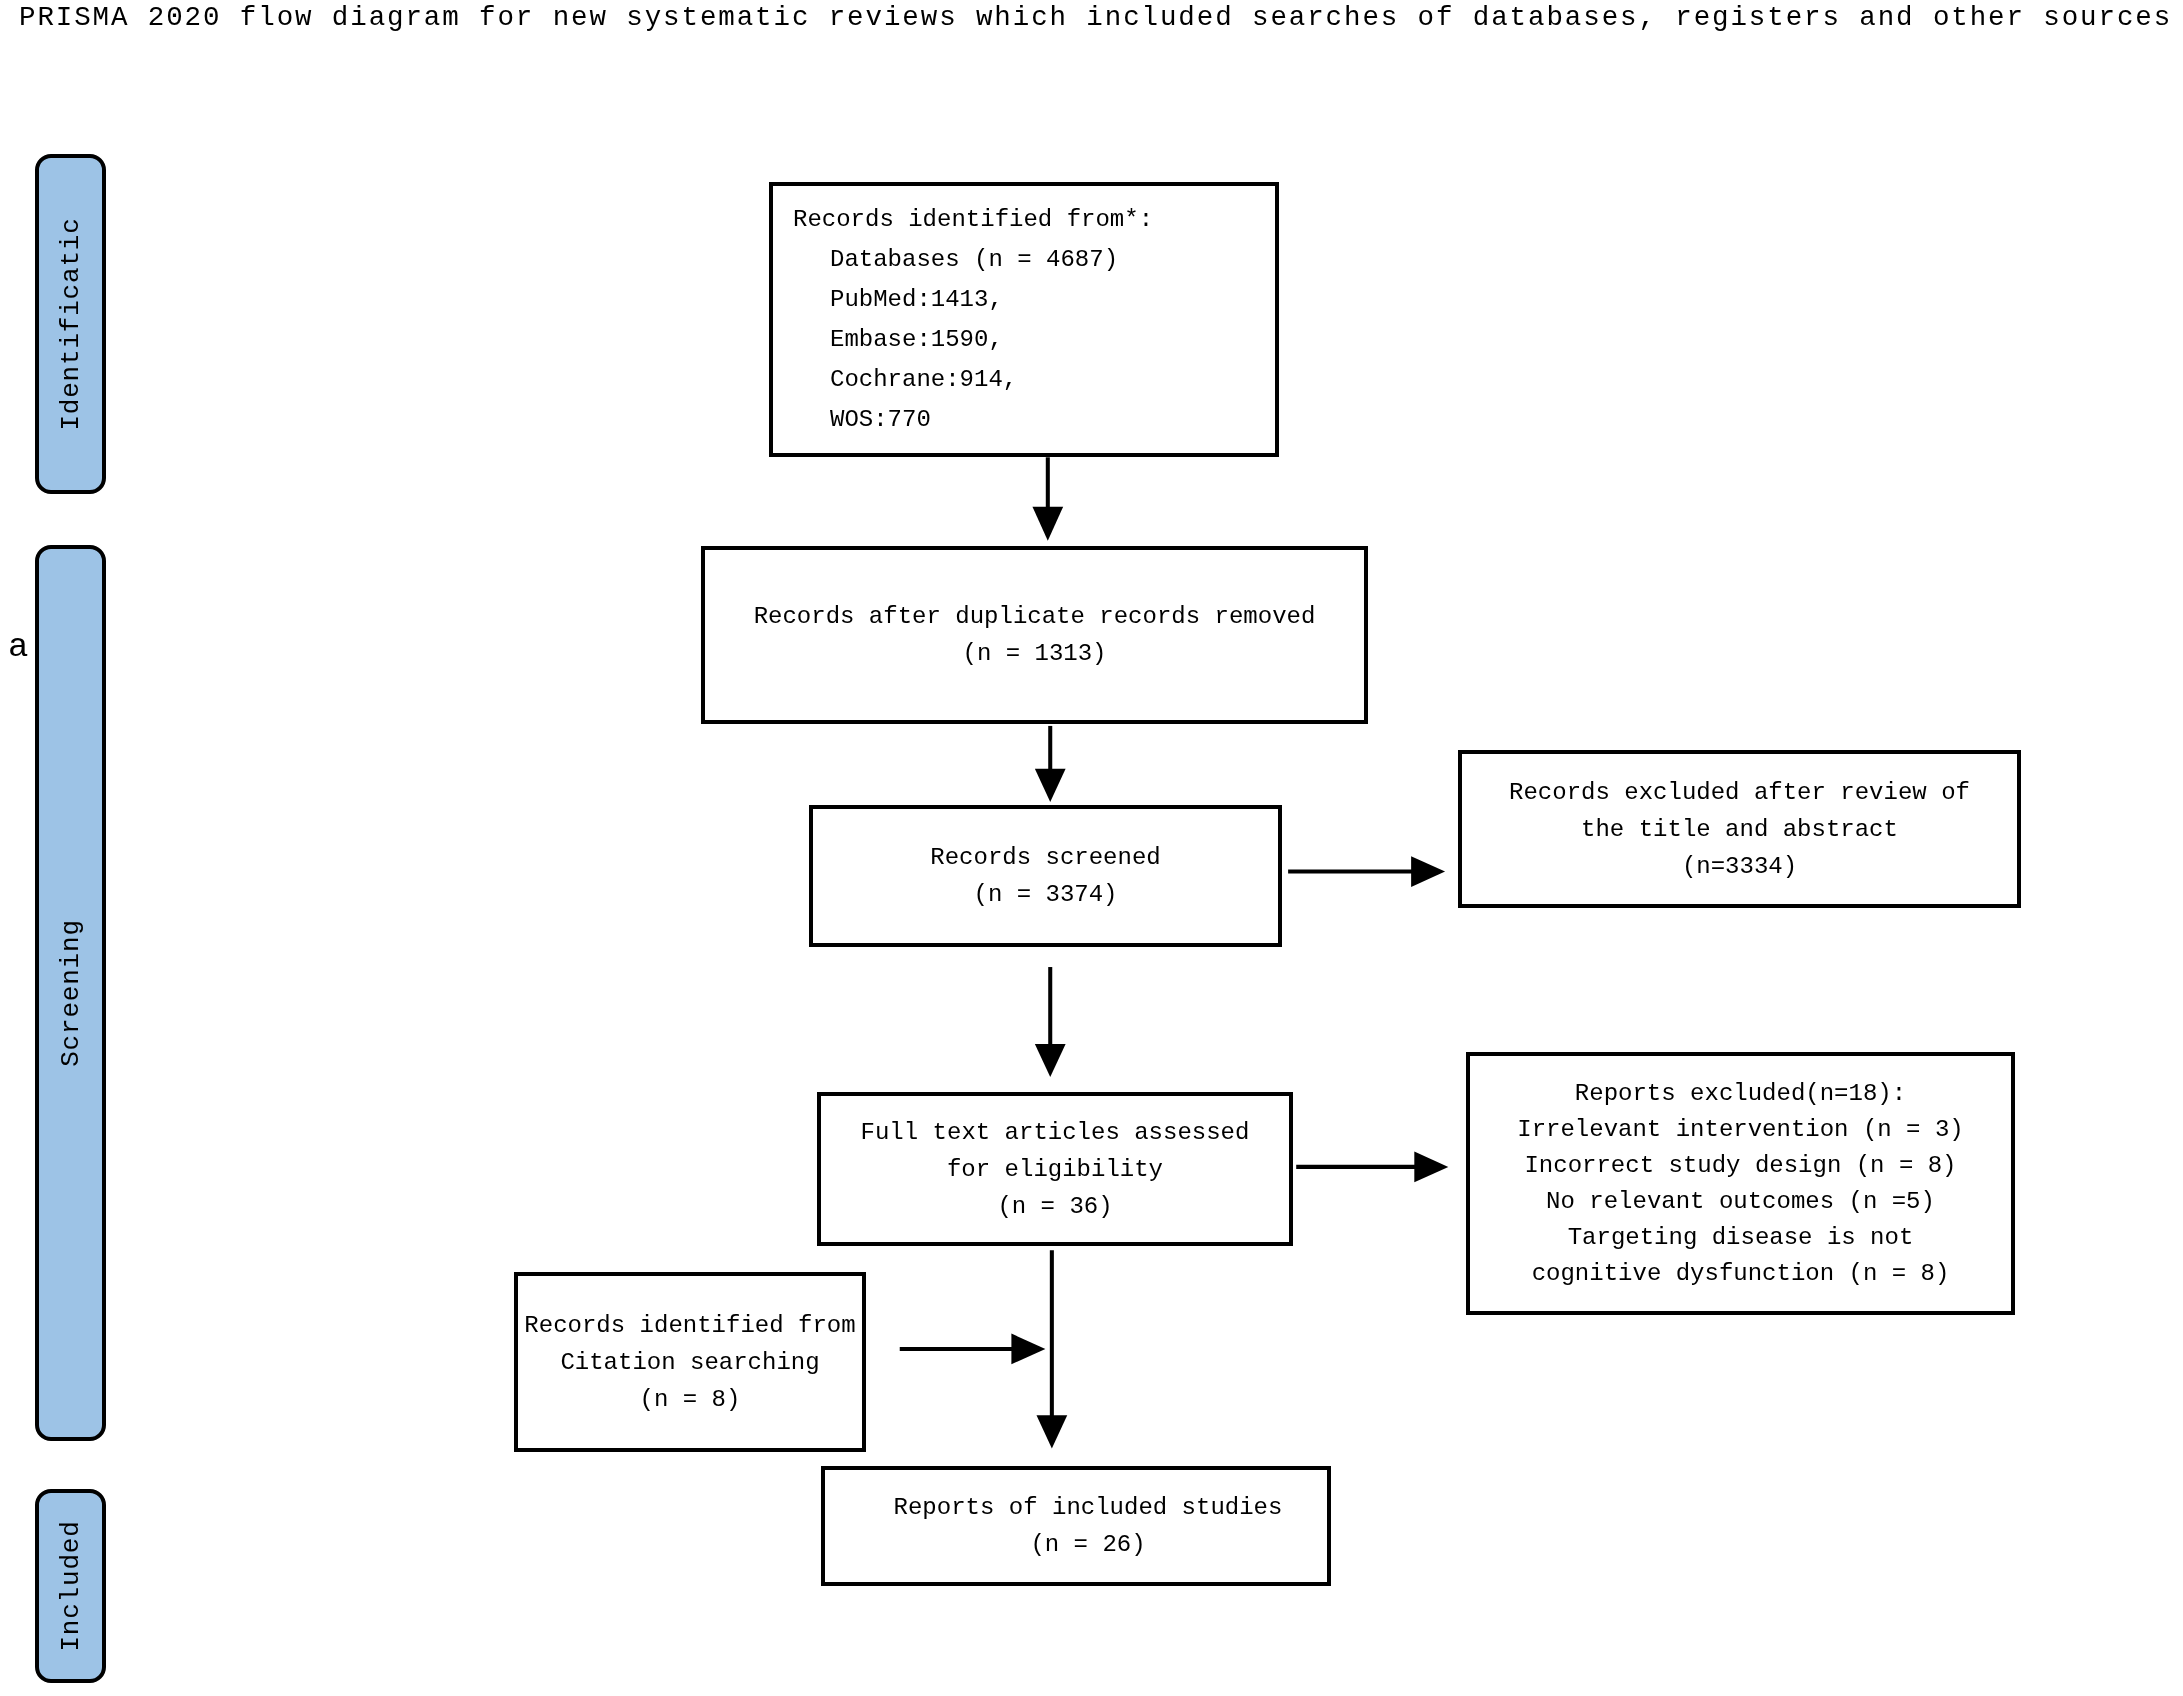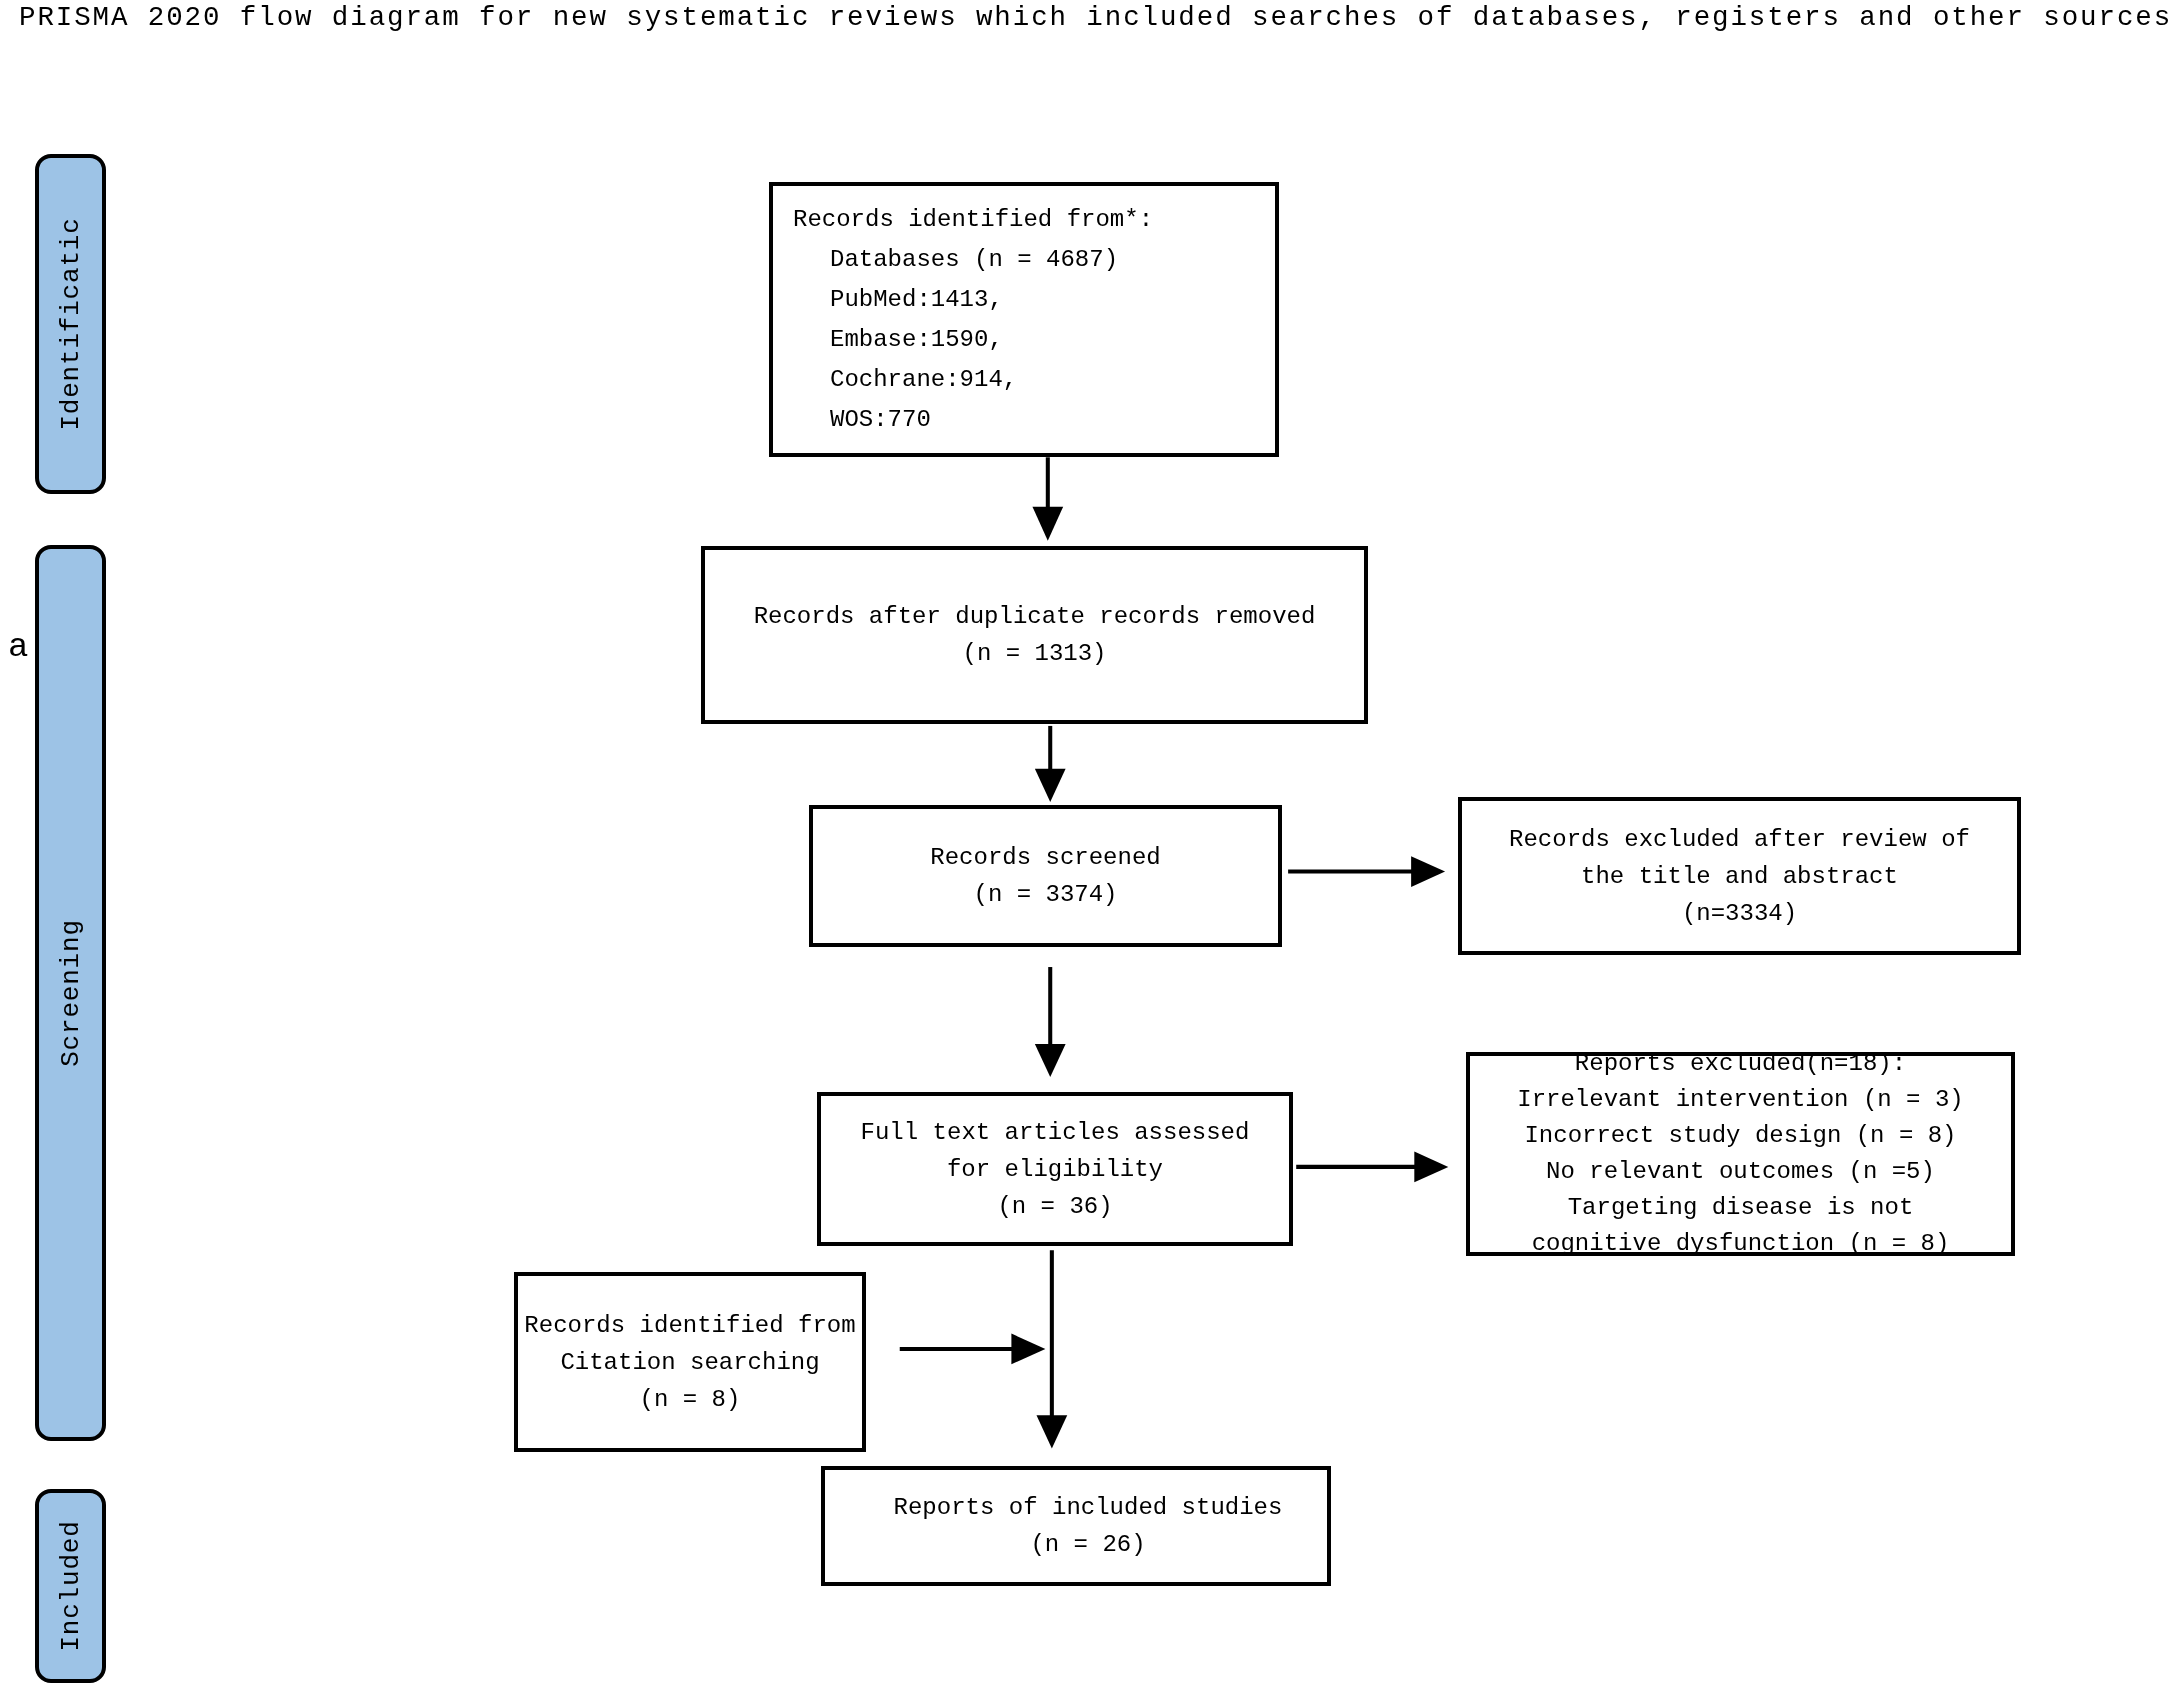--- a/index.html
+++ b/index.html
@@ -61,23 +61,23 @@
     line-height: 37px;
   }
   .box .line { white-space: nowrap; }
   .box.center { align-items: center; text-align: center; }
   .box.left   { align-items: flex-start; text-align: left; padding-left: 20px; }
   .box.left .line.indent { padding-left: 37px; }
 
   #box-records-identified { left: 769px;  top: 182px;  width: 510px; height: 275px; line-height: 40px; }
   #box-duplicates-removed { left: 701px;  top: 546px;  width: 667px; height: 178px; }
   #box-records-screened   { left: 809px; top: 805px;  width: 473px; height: 142px; }
-  #box-records-excluded   { left: 1458px; top: 797px;  width: 563px; height: 158px; }
+  #box-records-excluded   { left: 1458px; top: 750px;  width: 563px; height: 158px; }
   #box-fulltext-assessed  { left: 817px; top: 1092px; width: 476px; height: 154px; }
-  #box-reports-excluded   { left: 1466px; top: 1052px; width: 549px; height: 204px; line-height: 36px; }
+  #box-reports-excluded   { left: 1466px; top: 1052px; width: 549px; height: 263px; line-height: 36px; }
   #box-citation-searching { left: 514px;  top: 1272px; width: 352px; height: 180px; }
   #box-included-studies   { left: 821px; top: 1466px; width: 510px; height: 120px; padding-left: 24px; }
 
   .arrow-layer {
     position: absolute;
     left: 0; top: 0;
     width: 2183px;
     height: 1697px;
     pointer-events: none;
   }

